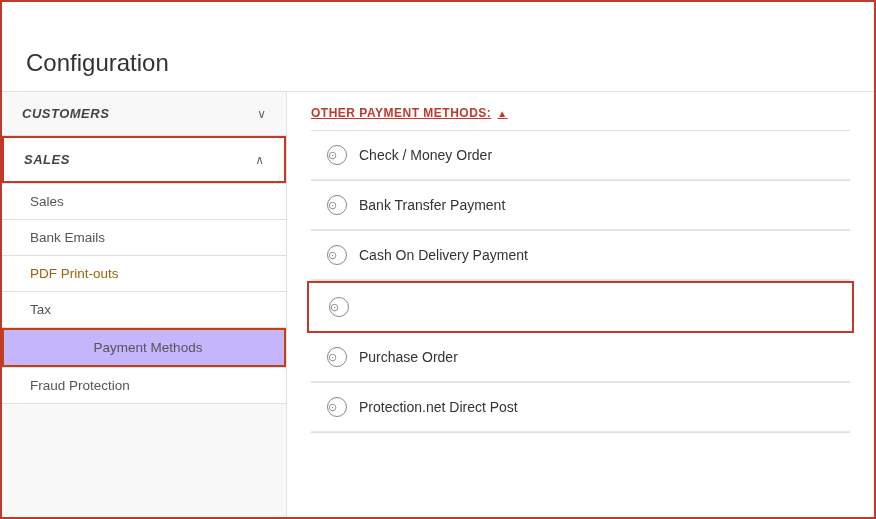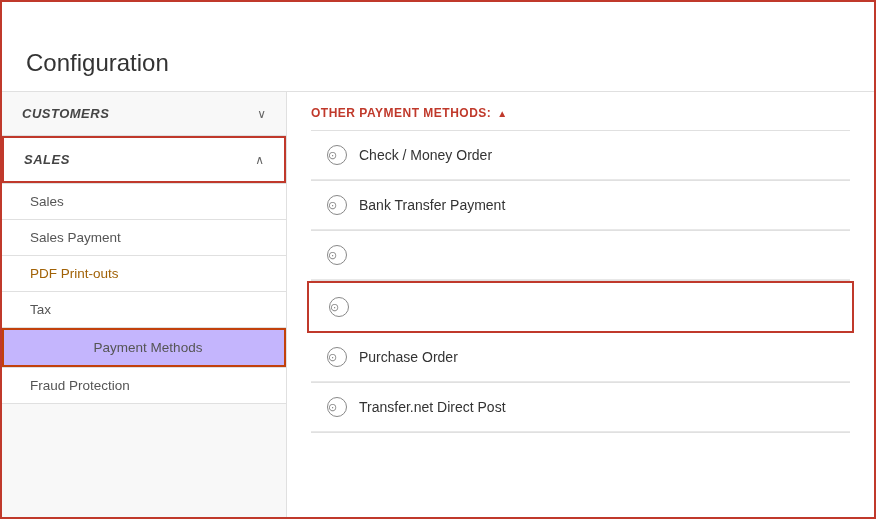--- a/index.html
+++ b/index.html
@@ -113,20 +113,21 @@
       margin-bottom: 0;
     }
 
     .other-payment-header span {
       font-size: 12px;
       font-weight: 600;
       color: #c0392b;
       letter-spacing: 0.5px;
       text-transform: uppercase;
       margin-right: 6px;
+      text-decoration: underline;
     }
 
     .other-payment-header .arrow-up {
       font-size: 10px;
       color: #c0392b;
     }
 
     .payment-item {
       display: flex;
       align-items: center;
@@ -195,21 +196,21 @@
       <span class="label">SALES</span>
       <span class="chevron">∧</span>
     </div>
     <hr class="divider">
 
     <div class="sidebar-item">
       <span>Sales</span>
     </div>
     <hr class="divider">
     <div class="sidebar-item">
-      <span>Sales Payment</span>
+      <span>Bank Emails</span>
     </div>
     <hr class="divider">
     <div class="sidebar-item pdf-printouts">
       <span>PDF Print-outs</span>
     </div>
     <hr class="divider">
     <div class="sidebar-item">
       <span>Tax</span>
     </div>
     <hr class="divider">
@@ -244,39 +245,40 @@
             <div class="circle-check">
               <span class="circle-check-inner">⊙</span>
             </div>
             <span class="label">Bank Transfer Payment</span>
           </div>
           <hr class="divider">
           <div class="payment-item">
             <div class="circle-check">
               <span class="circle-check-inner">⊙</span>
             </div>
+            <span class="label">Cash On Delivery Payment</span>
           </div>
           <hr class="divider">
           <div class="payment-item highlighted">
             <div class="circle-check">
               <span class="circle-check-inner">⊙</span>
             </div>
           </div>
           <div class="payment-item">
             <div class="circle-check">
               <span class="circle-check-inner">⊙</span>
             </div>
             <span class="label">Purchase Order</span>
           </div>
           <hr class="divider">
           <div class="payment-item">
             <div class="circle-check">
               <span class="circle-check-inner">⊙</span>
             </div>
-            <span class="label">Transfer.net Direct Post</span>
+            <span class="label">Protection.net Direct Post</span>
           </div>
           <hr class="divider">
         </div>
 
     </div>
   </div>
 
 </div>
 
 </body></html>

